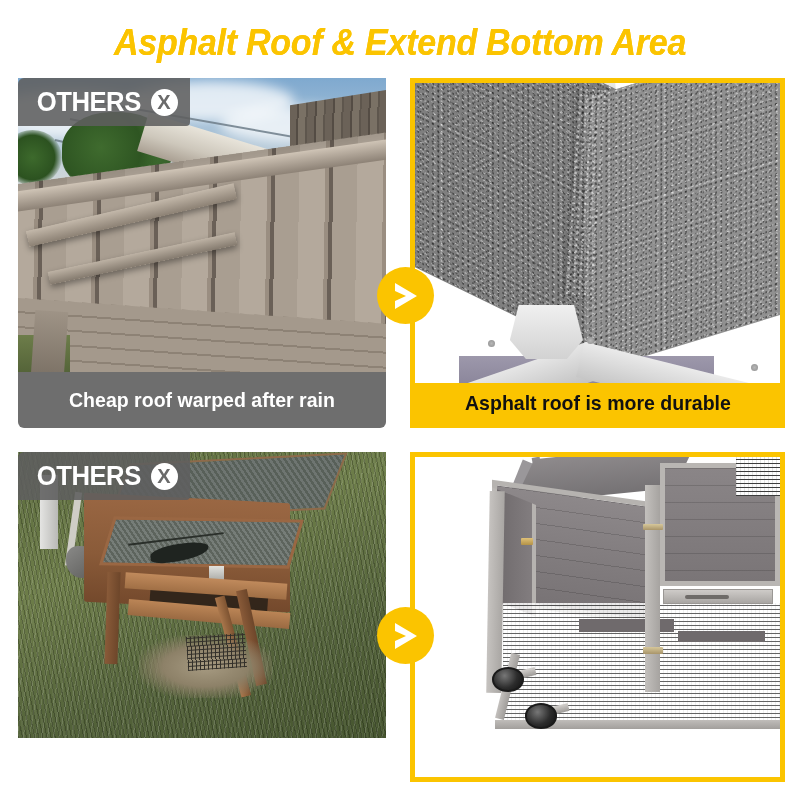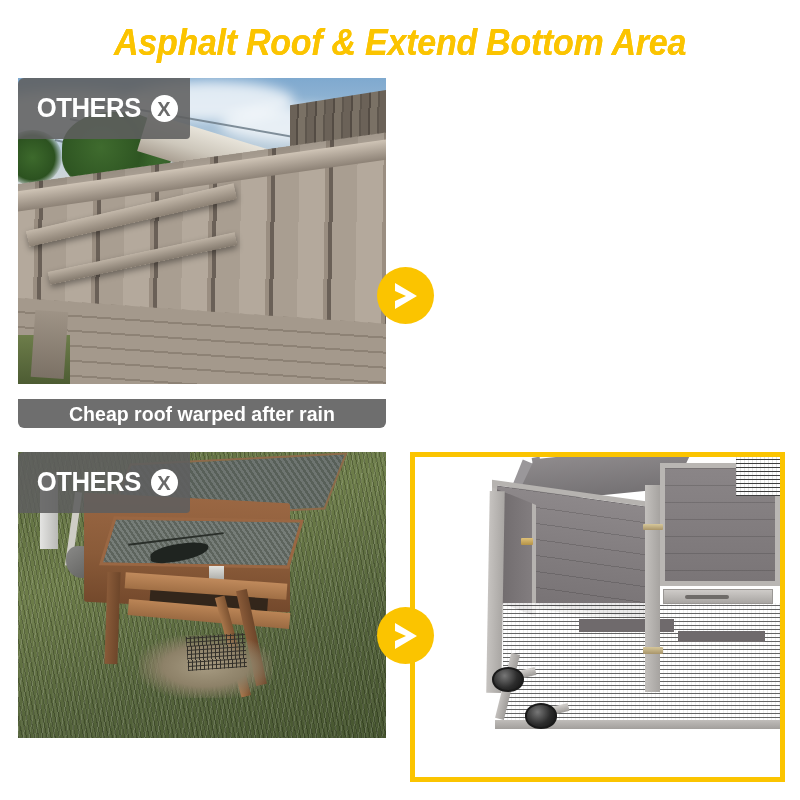--- a/index.html
+++ b/index.html
@@ -57,21 +57,21 @@
     left: 0; right: 0; top: 0;
     bottom: 44px;
     overflow: hidden;
   }
   .panel-right .photo { bottom: 40px; }
 
   
   .caption {
     position: absolute;
     left: 0; right: 0; bottom: 0;
-    height: 29px;
+    height: 56px;
     display: flex;
     align-items: center;
     justify-content: center;
     font-size: 21px;
     font-weight: 700;
     font-stretch: condensed;
     transform-origin: center;
     white-space: nowrap;
   }
   .caption span { transform: scaleX(0.93); display: inline-block; }
@@ -84,21 +84,21 @@
   .caption-good {
     background: #FBC400;
     color: #111111;
     height: 40px;
   }
 
   
   .others-badge {
     position: absolute;
     left: 0; top: 0;
-    height: 61px;
+    height: 48px;
     padding: 0 12px 0 16px;
     background: rgba(95,95,95,0.88);
     display: flex;
     align-items: center;
     gap: 7px;
     z-index: 6;
     border-radius: 6px 0 4px 0;
   }
   .others-text {
     color: #ffffff;
@@ -376,20 +376,41 @@
     </div>
     <div class="others-badge">
       <span class="others-text">OTHERS</span>
       <span class="others-x">X</span>
     </div>
     <div class="caption caption-bad">
       <span>Cheap roof warped after rain</span>
     </div>
   </div>
 
+  <div class="panel panel-right row-top">
+    <div class="photo">
+      <div class="ph2">
+        <div class="beam-top"></div>
+        <div class="beam-top2"></div>
+        <div class="shingle-left"></div>
+        <div class="shingle-right"></div>
+        <div class="ridge"></div>
+        <div class="under"></div>
+        <div class="rail-l"></div>
+        <div class="rail-r"></div>
+        <div class="plate"></div>
+        <div class="screw s1"></div>
+          <div class="screw s2"></div>
+          <div class="screw s3"></div>
+      </div>
+    </div>
+    <div class="caption caption-good">
+      <span>Asphalt roof is more durable</span>
+    </div>
+  </div>
 
   <div class="panel panel-left row-bottom">
     <div class="photo">
       <div class="ph3">
         <div class="grass-tex"></div>
         <div class="post"></div>
         <div class="stick"></div>
         <div class="rock"></div>
         <div class="roof-back"></div>
         <div class="body"></div>

